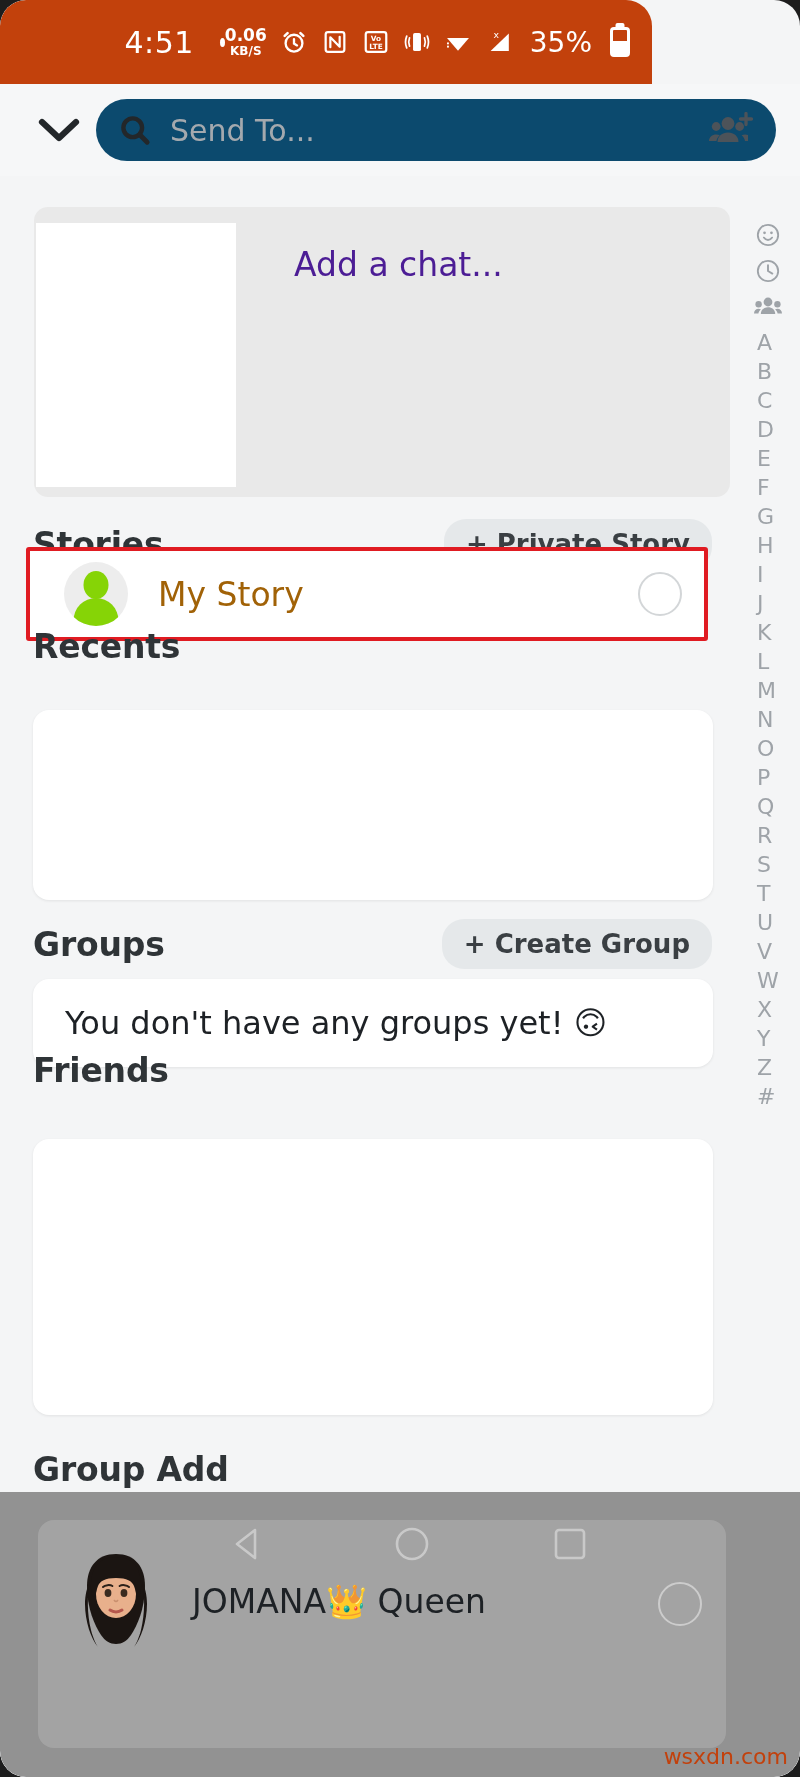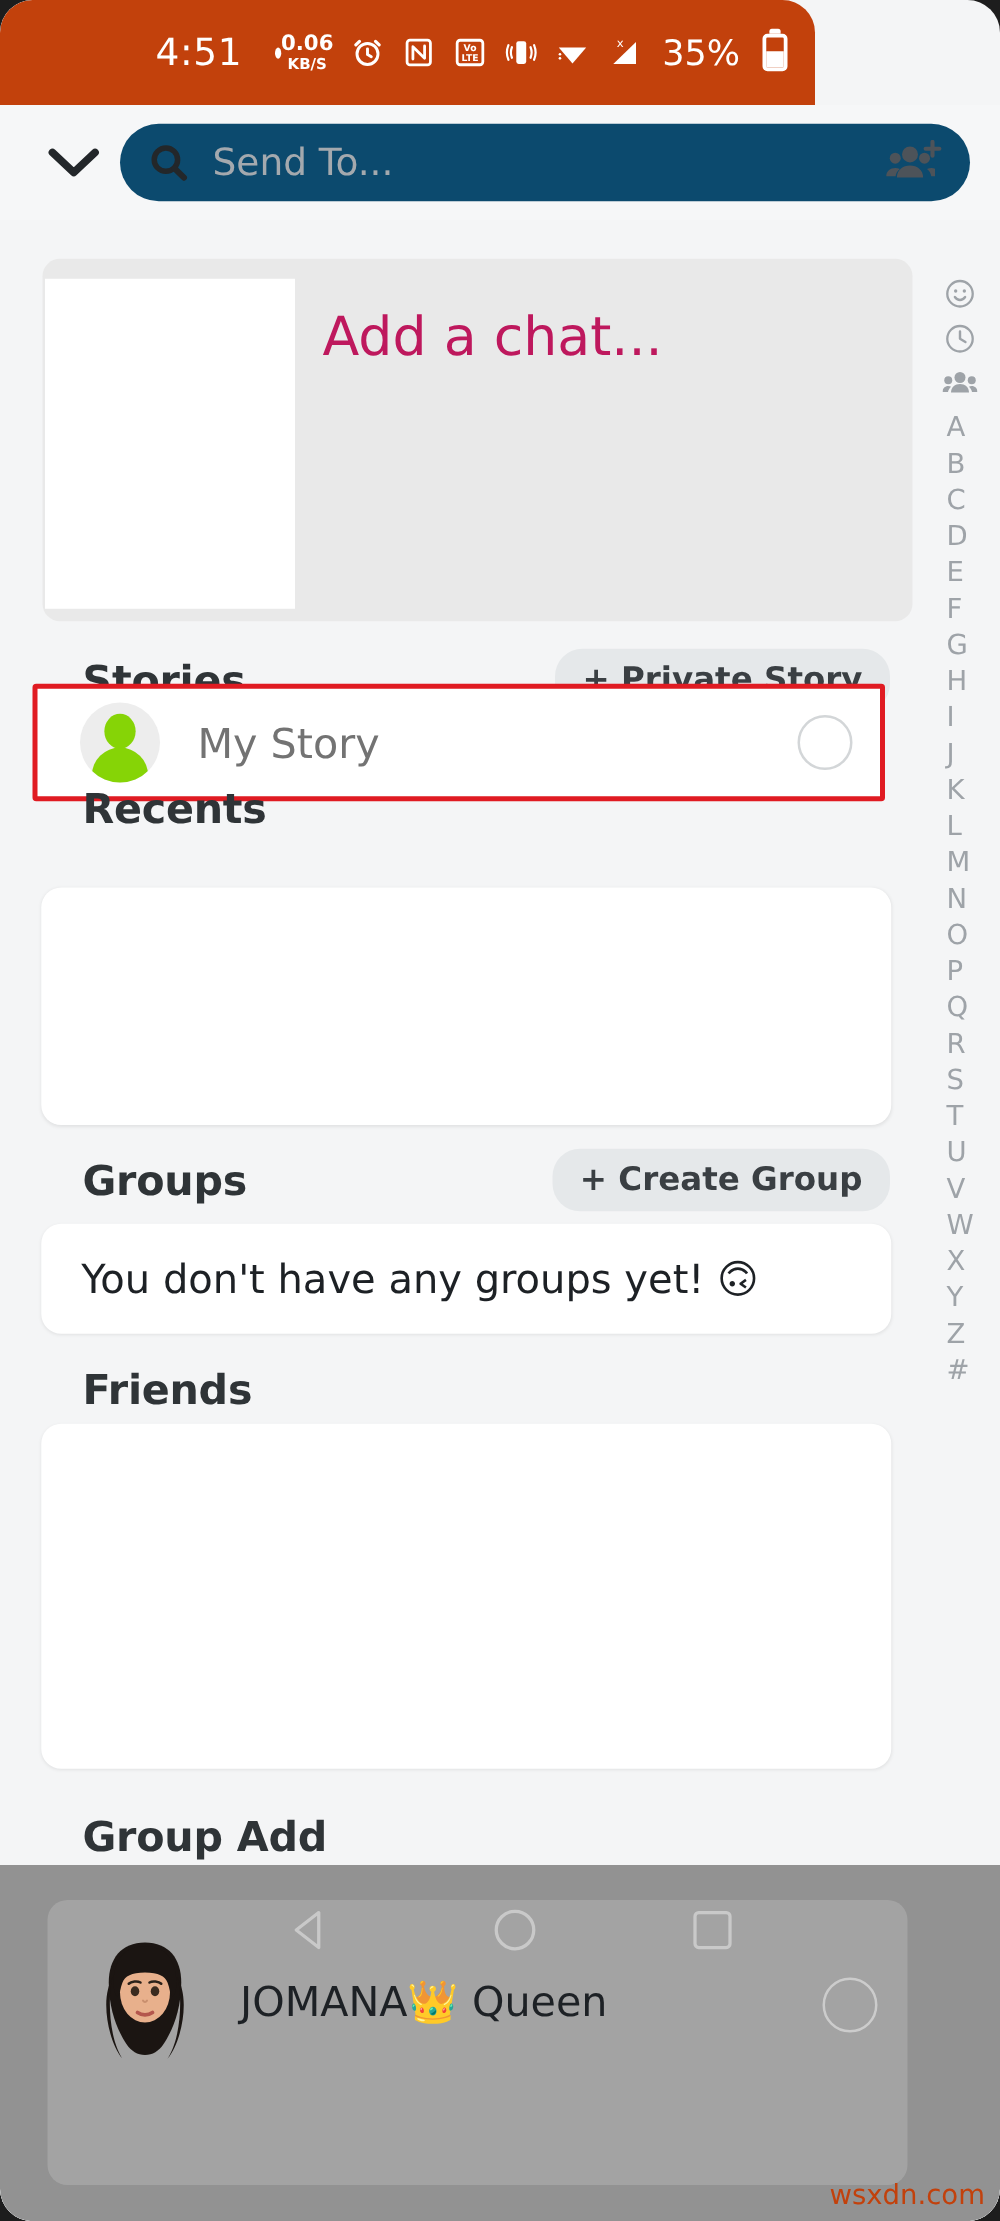--- a/index.html
+++ b/index.html
@@ -157,42 +157,42 @@
   #addchat-thumb {
     width: 200px;
     background: #ffffff;
     margin: 16px 0 10px 2px;
   }
   #addchat-text {
     flex: 1;
     display: flex;
     align-items: flex-start;
     padding: 38px 0 0 22px;
-    font-size: 43px;
-    color: #be185d;
-    font-family: "DejaVu Sans", sans-serif;
+    font-size: 33px;
+    color: #4c1d95;
+    font-family: "DejaVu Sans", sans-serif;
+    margin-left: 36px;
   }
 
   
   .section-head {
     position: absolute;
     left: 0; width: 730px;
     height: 62px;
     display: flex;
     align-items: center;
     padding-left: 33px;
     padding-right: 18px;
   }
   .section-title {
     font-size: 33px;
     font-weight: 700;
     color: #2f3437;
     letter-spacing: -0.2px;
     font-family: "DejaVu Sans", sans-serif;
-    margin-left: 33px;
   }
   .section-spacer { flex: 1; }
   .pill-btn {
     background: #e5e8ea;
     border-radius: 22px;
     padding: 10px 22px;
     font-size: 26px;
     font-weight: 700;
     color: #3a3f43;
     white-space: nowrap;
@@ -234,21 +234,21 @@
   .avatar-green .body {
     position: absolute;
     left: 50%; top: 36px;
     transform: translateX(-50%);
     width: 45px; height: 40px;
     border-radius: 24px 24px 0 0;
     background: #86d406;
   }
   #mystory-label {
     font-size: 33px;
-    color: #737373;
+    color: #a16207;
     margin-left: 30px;
     flex: 1;
     font-family: "DejaVu Sans", sans-serif;
   }
   .radio-circle {
     width: 44px; height: 44px;
     border-radius: 50%;
     border: 2px solid #d3d6d8;
     background: transparent;
     flex: none;
@@ -473,21 +473,21 @@
 
     <div class="section-head" style="top:737px;text-align:center;">
       <span class="section-title">Groups</span>
       <span class="section-spacer"></span>
       <span class="pill-btn">+ Create Group</span>
     </div>
     <div id="groups-empty-card" class="card">
       <span id="groups-empty-text">You don't have any groups yet! 🙃</span>
     </div>
 
-    <div class="section-head" style="top:904px;">
+    <div class="section-head" style="top:863px;">
       <span class="section-title">Friends</span>
     </div>
     <div id="friends-card" class="card"></div>
 
     <div id="quickadd-head">
       <span class="section-title">Group Add</span>
     </div>
   </div>
 
   <div id="alpha-index">

